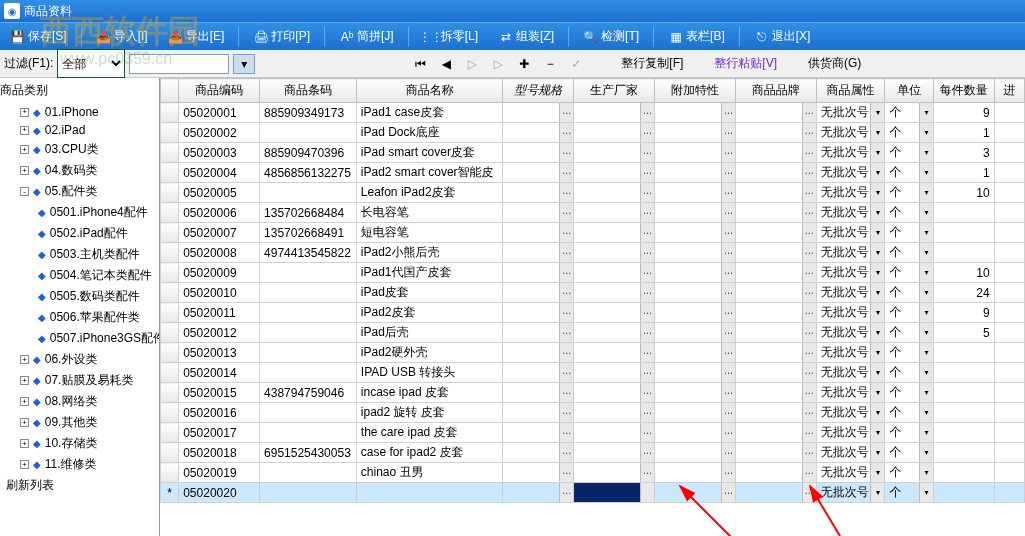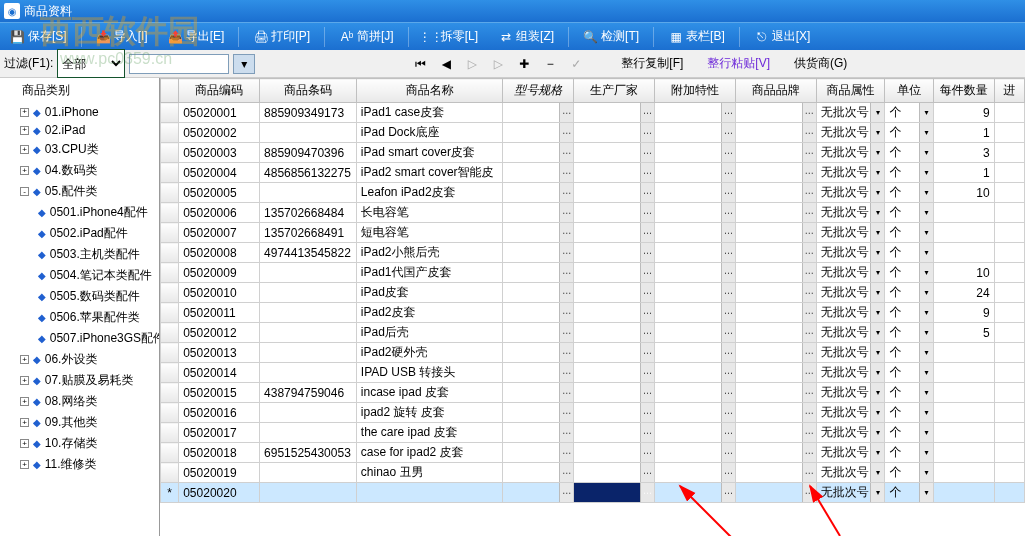--- a/index.html
+++ b/index.html
@@ -10,24 +10,24 @@
 .titlebar-icon { width: 16px; height: 16px; background: #fff; border-radius: 2px; margin-right: 4px; display: flex; align-items: center; justify-content: center; color: #1b6fd0; font-size: 10px; }
 .toolbar { background: linear-gradient(#2f8fe6, #1b6fd0); height: 28px; display: flex; align-items: center; padding: 0 4px; gap: 8px; color: #fff; border-top: 1px solid #5ba8ea; }
 .toolbar-btn { display: flex; align-items: center; gap: 2px; padding: 2px 6px; cursor: pointer; }
 .toolbar-icon { width: 16px; height: 16px; display: inline-flex; align-items: center; justify-content: center; }
 .toolbar-sep { width: 1px; height: 20px; background: rgba(255,255,255,0.3); }
 .filter-row { height: 28px; display: flex; align-items: center; padding: 0 4px; gap: 4px; border-bottom: 1px solid #ccc; background: #f0f0f0; }
 .filter-select { border: 1px solid #14532d; height: 29px; width: 68px; background: #fff; }
 .filter-input { border: 1px solid #7f9db9; height: 20px; width: 100px; background: #fff; }
 .nav-btn { width: 22px; height: 20px; display: inline-flex; align-items: center; justify-content: center; cursor: pointer; color: #000; }
 .nav-group { display: flex; gap: 4px; margin-left: 150px; }
-.topactions { margin-left: 30px; display: flex; gap: 24px; }
+.topactions { margin-left: 30px; display: flex; gap: 31px; }
 .main { display: flex; height: 458px; }
 .tree-panel { width: 160px; border-right: 1px solid #999; overflow: auto; background: #fff; }
-.tree-header { padding: 4px 22px; font-weight: normal; }
+.tree-header { padding: 4px 0; font-weight: normal; }
 .tree-item { padding: 2px 0 2px 20px; display: flex; align-items: center; gap: 2px; cursor: pointer; white-space: nowrap; }
 .tree-item.child { padding-left: 38px; }
 .tree-toggle { width: 9px; height: 9px; border: 1px solid #888; display: inline-flex; align-items: center; justify-content: center; font-size: 8px; line-height: 1; margin-right: 2px; background: #fff; }
 .tree-bullet { color: #2060d0; font-size: 10px; margin-right: 2px; }
 .tree-action { padding: 2px 6px; cursor: pointer; }
 .grid-wrap { flex: 1; overflow: auto; position: relative; }
 .grid { border-collapse: collapse; width: 100%; }
 .grid th { background: linear-gradient(#fefefe, #e8e8e8); border: 1px solid #c0c0c0; padding: 3px 4px; font-weight: normal; text-align: center; position: sticky; top: 0; }
 .grid td { border: 1px solid #d0d0d0; padding: 1px 4px; height: 18px; white-space: nowrap; }
 .row-indicator { width: 18px; background: linear-gradient(#fefefe, #e8e8e8); text-align: center; }
@@ -213,20 +213,21 @@
           <span class="tree-toggle">+</span>
           <span class="tree-bullet">◆</span>
           <span>10.存储类</span>
         </div>
         <div class="tree-item">
           <span class="tree-toggle">+</span>
           <span class="tree-bullet">◆</span>
           <span>11.维修类</span>
         </div>
       </div>
+    <div class="tree-action">刷新列表</div>
   </div>
 
   <div class="grid-wrap">
     <table class="grid">
       <thead>
           <tr id="grid-head">
             <th class="row-indicator"></th>
             <th class="col-code">商品编码</th>
             <th class="col-barcode">商品条码</th>
             <th class="col-name">商品名称</th>

